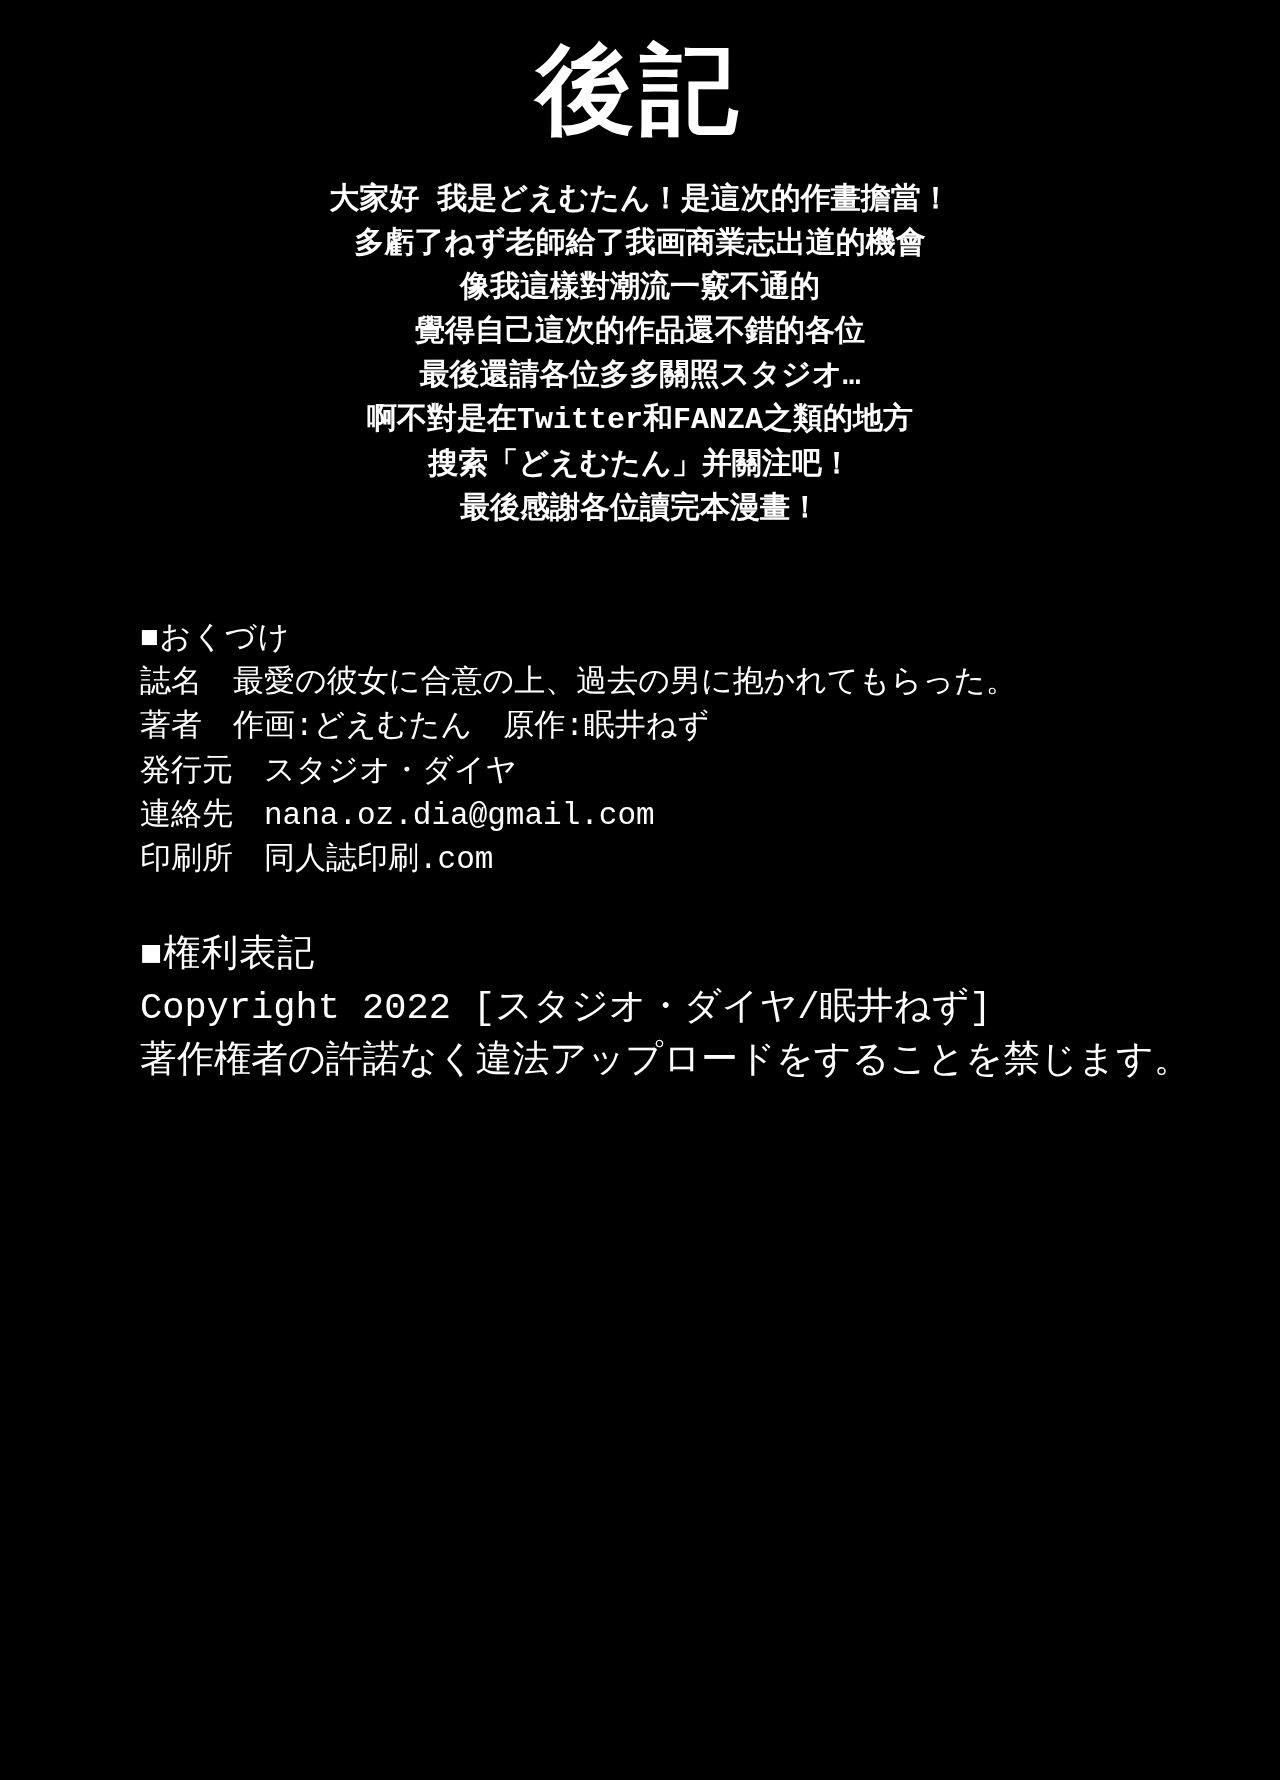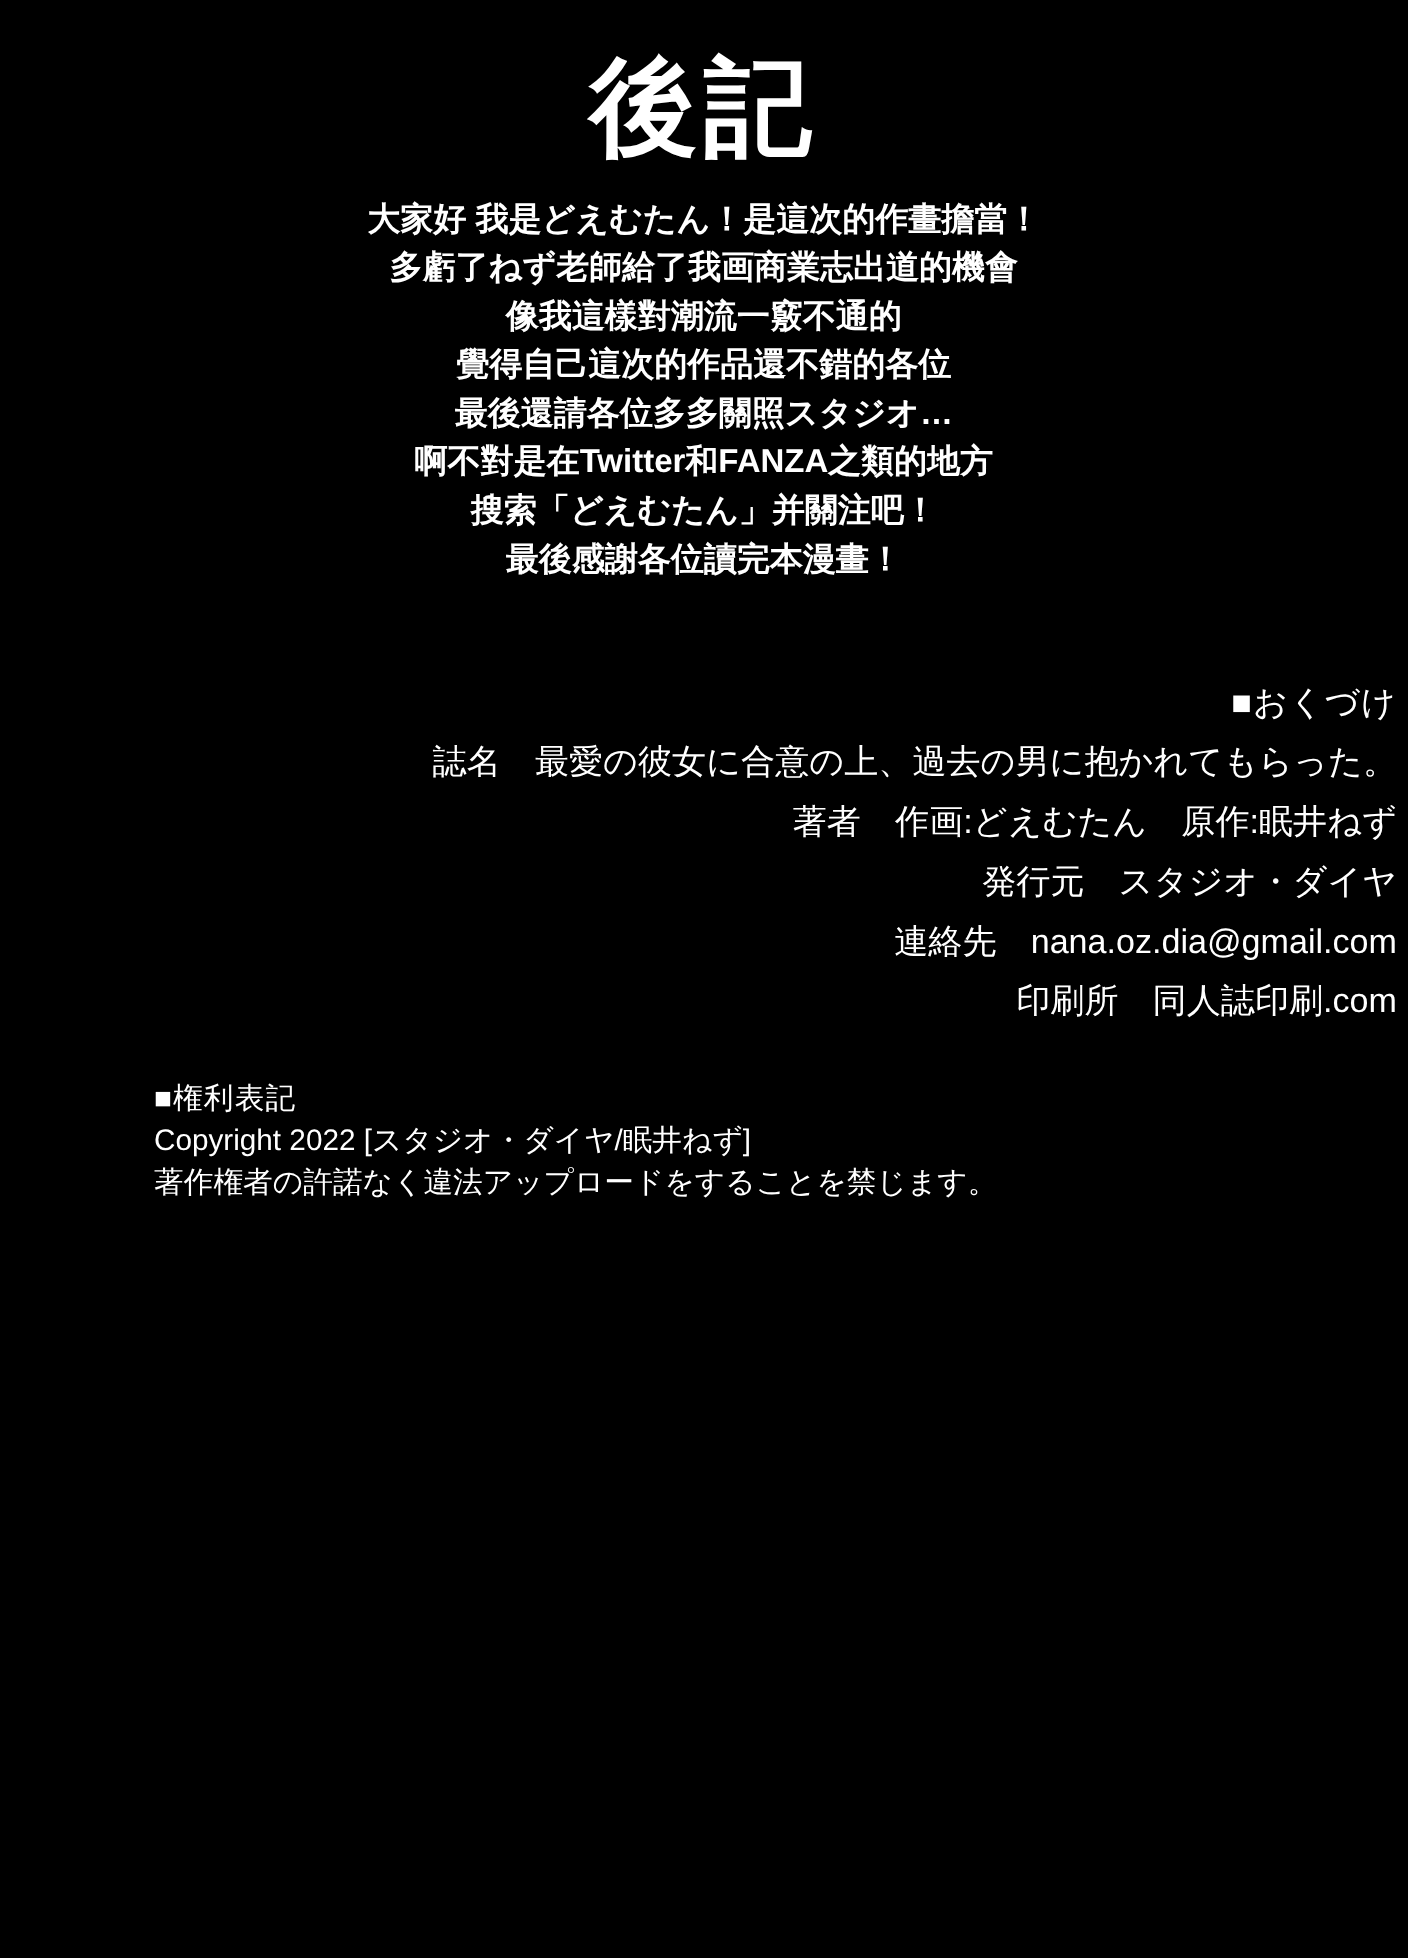--- a/index.html
+++ b/index.html
@@ -6,21 +6,21 @@
     margin: 0;
     padding: 0;
     background: #000000;
   }
   .page {
     position: relative;
     width: 1280px;
     height: 1780px;
     background: #000000;
     color: #ffffff;
-    font-family: Liberation Sans, sans-serif;
+    font-family: Liberation Mono, monospace;
     overflow: hidden;
   }
   .title {
     text-align: center;
     font-size: 98px;
     font-weight: bold;
     letter-spacing: 6px;
     line-height: 1;
     padding-top: 48px;
     margin: 0;
@@ -44,31 +44,30 @@
     white-space: nowrap;
   }
   .colophon {
     margin-top: 86px;
     padding-left: 140px;
     font-size: 31px;
     line-height: 1.43;
     font-weight: normal;
   }
   .colophon p {
-    margin: 10px;
+    margin: 0;
     white-space: nowrap;
-    text-align: right;
   }
   .section-head {
     letter-spacing: 1px;
   }
   .rights {
     margin-top: 46px;
     padding-left: 140px;
-    font-size: 27px;
+    font-size: 37px;
     line-height: 1.43;
     font-weight: normal;
   }
   .rights p {
     margin: 0;
     white-space: nowrap;
   }
 </style>
 </head>
 <body>

